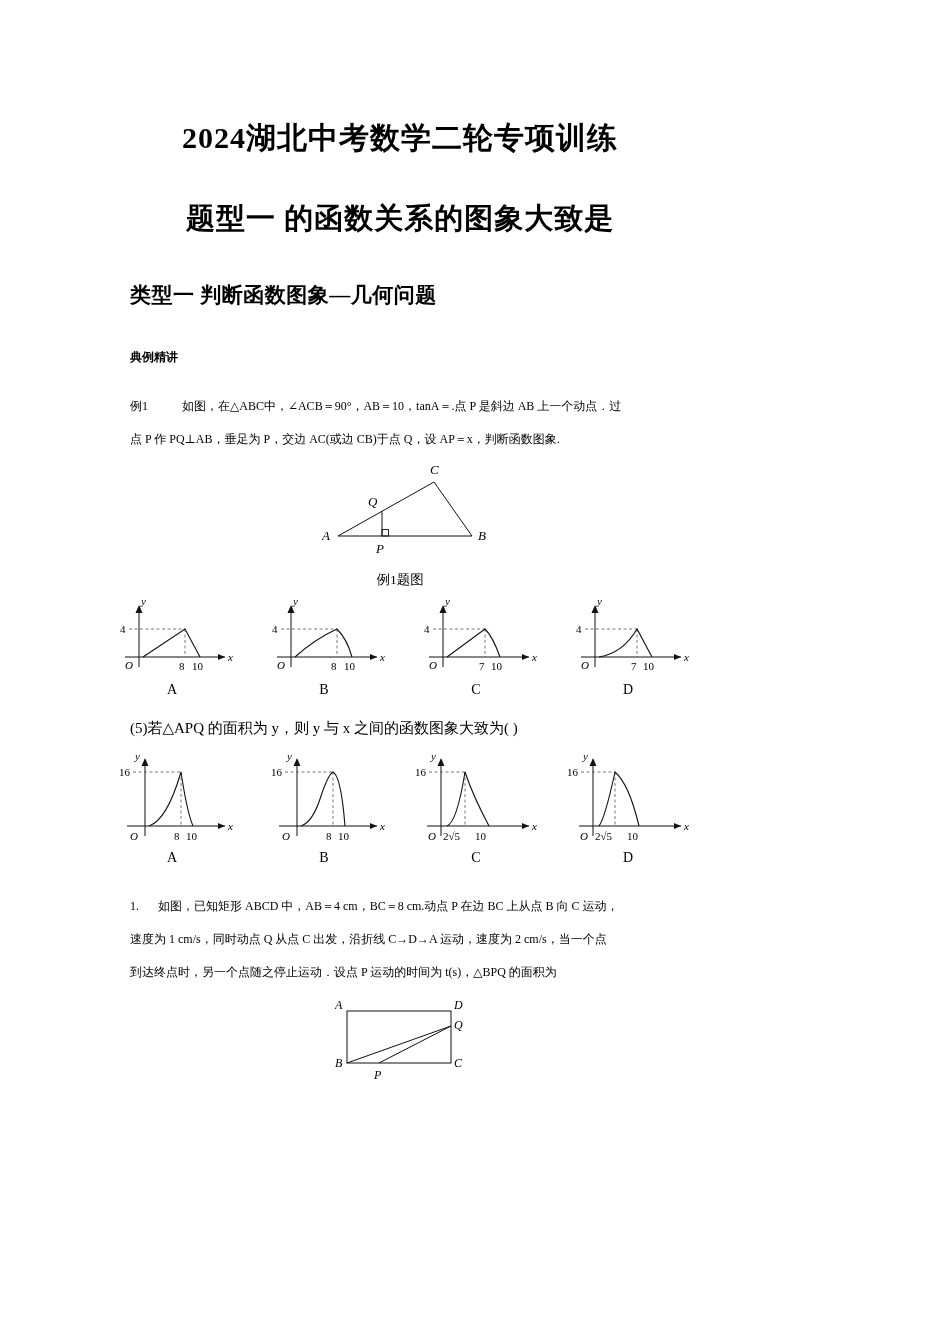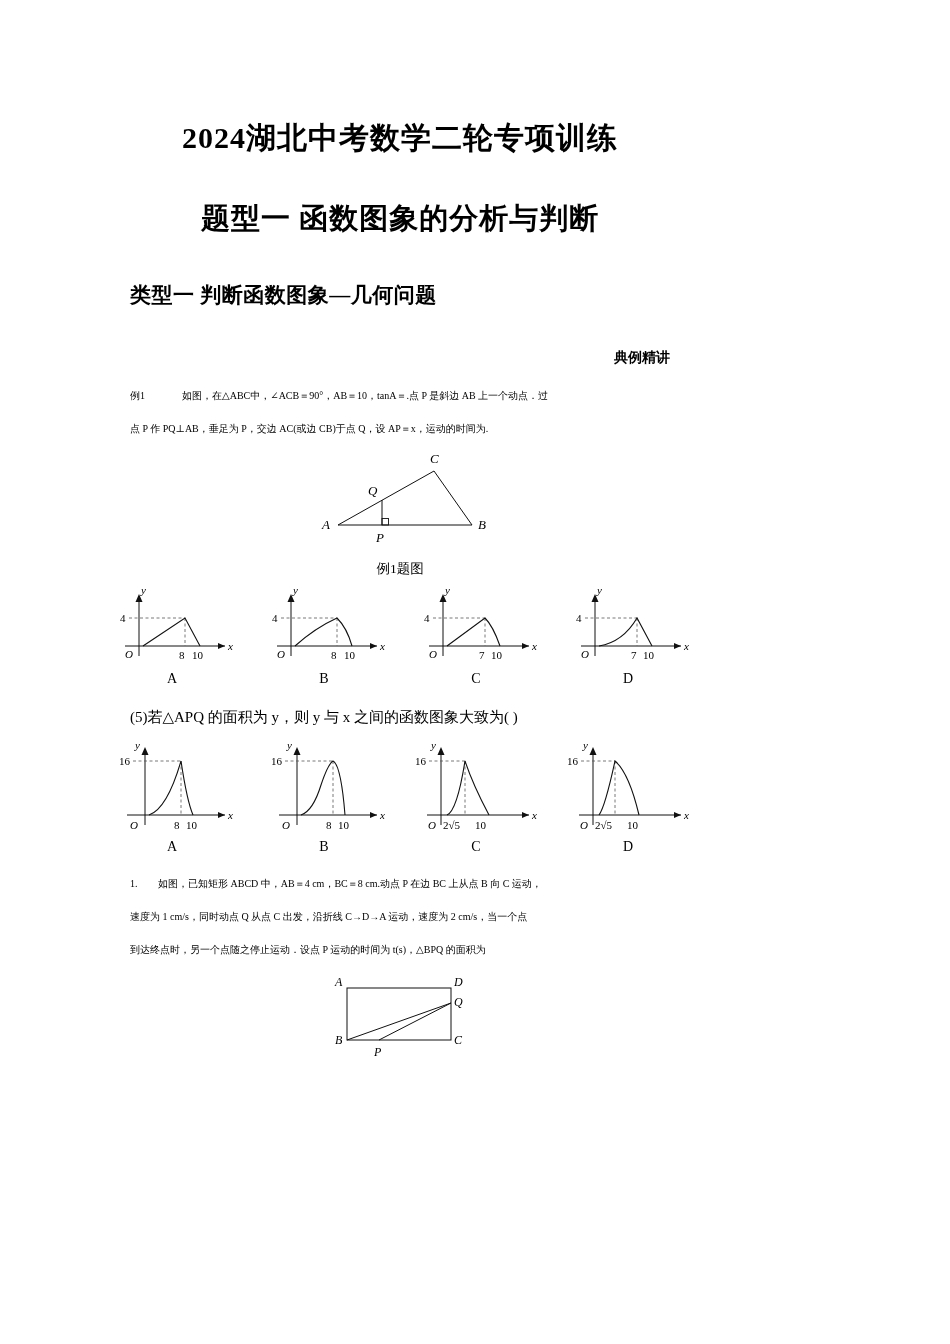--- a/index.html
+++ b/index.html
@@ -30,30 +30,29 @@
   }
   .title-type {
     text-align:left;
     font-weight: bold;
     font-size: 21px;
     letter-spacing: 0.5px;
     margin-top: 42px;
   }
   .section-head {
     font-weight: bold;
-    font-size: 14px;
+    font-size: 12px;
     margin-top: 40px;
     font-family: Liberation Serif, serif;
-    text-align: right;
   }
   .para {
-    font-size: 10px;
+    font-size: 12px;
     line-height: 33px;
     text-align: justify;
-    margin-top: 12px;
+    margin-top: 24px;
   }
   .lbl { display:inline-block; min-width: 52px; }
 
   .fig-caption {
     text-align:center;
     font-size: 13.5px;
     margin-top: 6px;
   }
 
   .qline { font-size: 15px; margin-top: 16px; line-height: 28px; }
@@ -72,28 +71,28 @@
 
   svg text { font-family: "Liberation Serif","DejaVu Serif",serif; }
   .gi { font-style: italic; }
 </style>
 </head>
 <body>
 
 <div class="page">
 
   <div class="title-main">2024湖北中考数学二轮专项训练</div>
-  <div class="title-sub">题型一  函数图象的分析与判断</div>
+  <div class="title-sub">题型一  的函数关系的图象大致是</div>
   <div class="title-type">类型一   判断函数图象—几何问题</div>
 
   <div class="section-head">典例精讲</div>
 
   <div class="para">
     <span class="lbl">例1</span><span>如图，在△ABC中，∠ACB＝90°，AB＝10，tanA＝.点 P 是斜边 AB 上一个动点．过</span><br>
-    <span>点 P 作 PQ⊥AB，垂足为 P，交边 AC(或边 CB)于点 Q，设 AP＝x，运动的时间为.</span>
+    <span>点 P 作 PQ⊥AB，垂足为 P，交边 AC(或边 CB)于点 Q，设 AP＝x，判断函数图象.</span>
   </div>
 
   <div class="tri-wrap">
     <svg width="200" height="105" viewBox="0 0 200 105">
       <line x1="38" y1="76" x2="172" y2="76" stroke="#111" stroke-width="1"></line>
       <line x1="38" y1="76" x2="134" y2="22" stroke="#111" stroke-width="1"></line>
       <line x1="134" y1="22" x2="172" y2="76" stroke="#111" stroke-width="1"></line>
       <line x1="82" y1="76" x2="82" y2="51" stroke="#111" stroke-width="1"></line>
       <rect x="82" y="69.5" width="6.5" height="6.5" fill="none" stroke="#111" stroke-width="0.9"></rect>
       <text class="gi" x="22" y="80" font-size="13">A</text>

